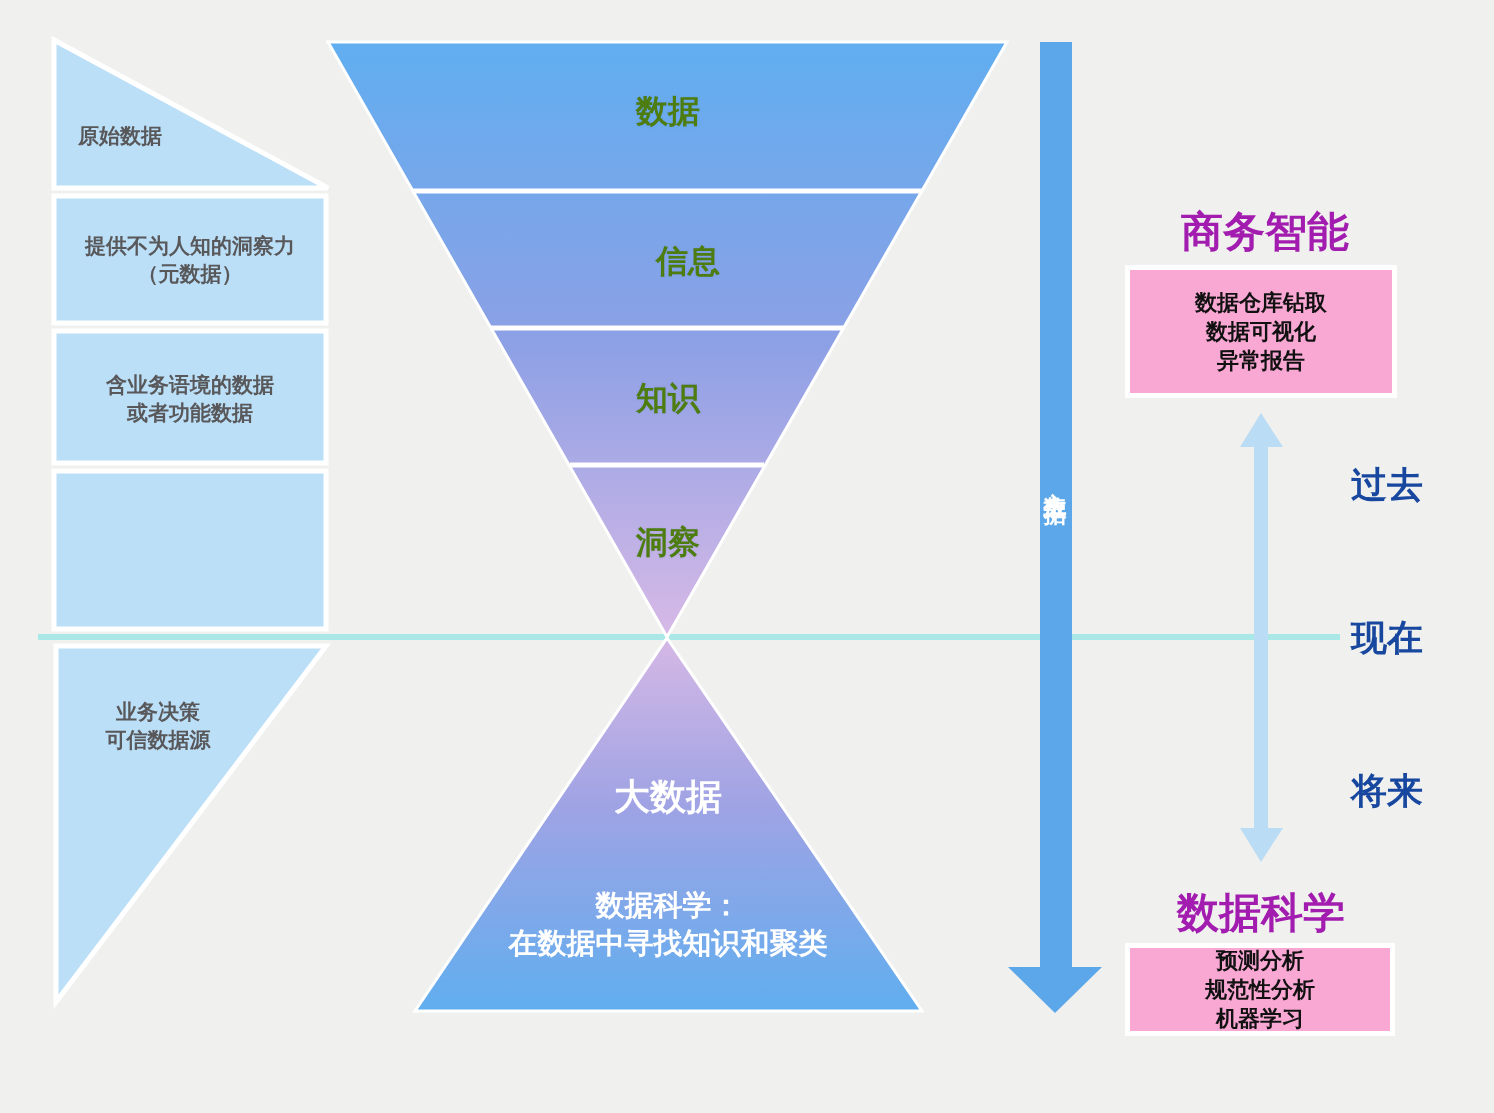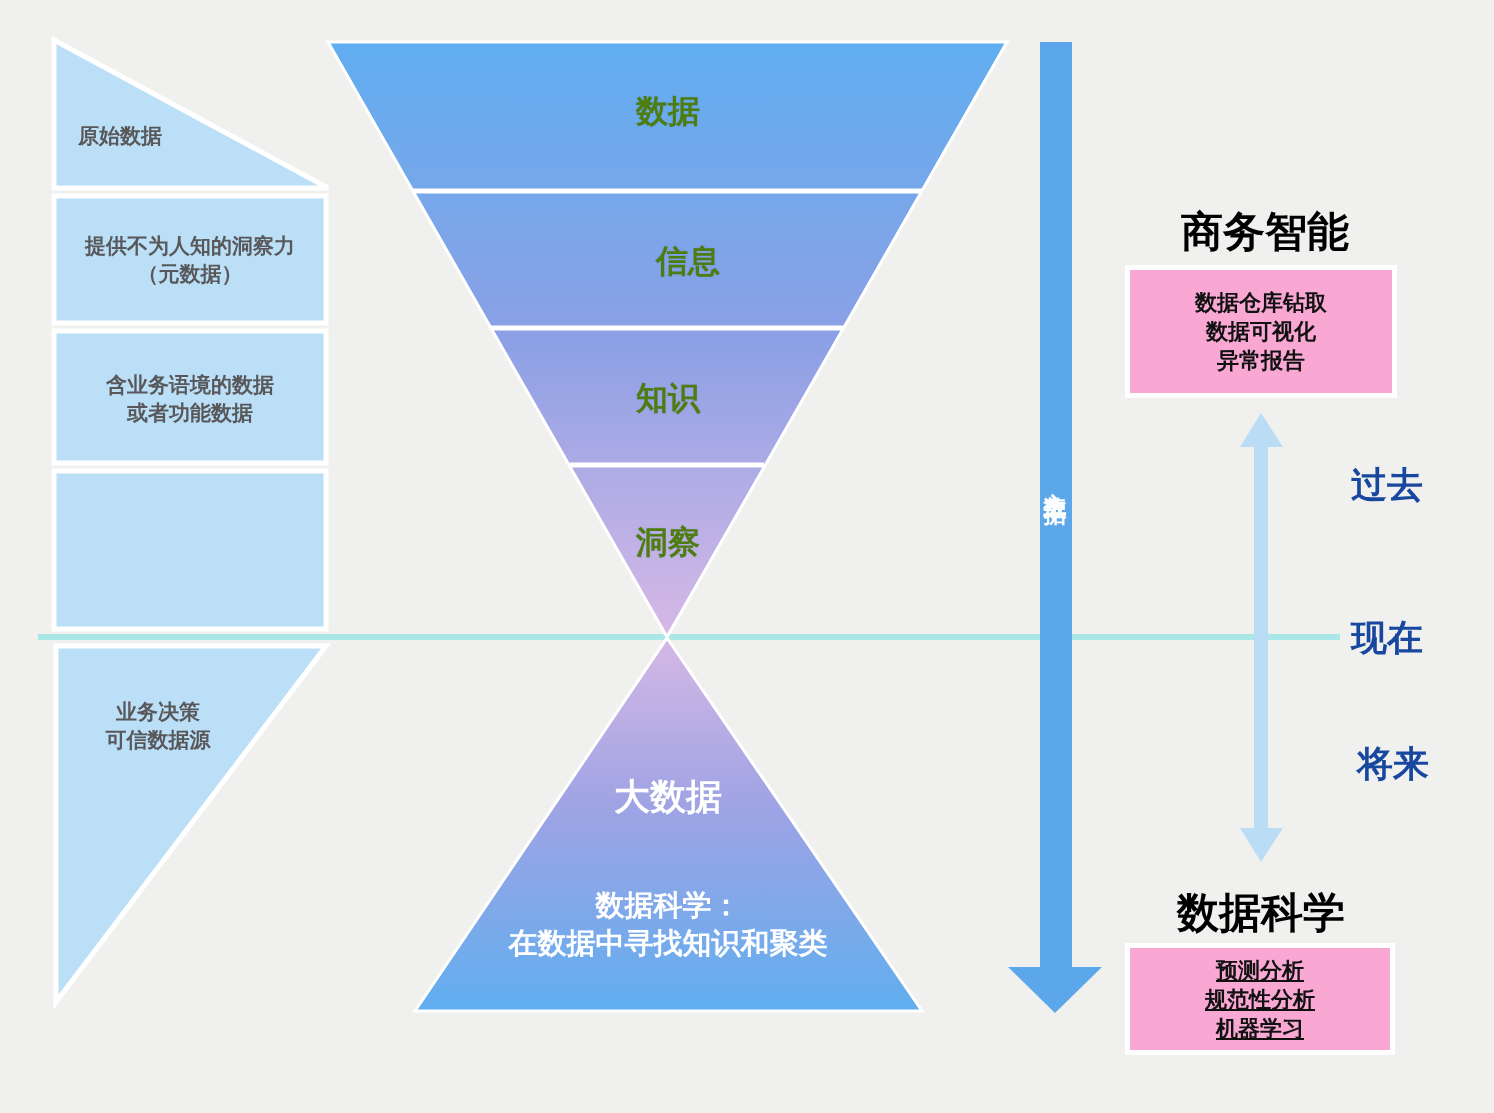--- a/index.html
+++ b/index.html
@@ -8,21 +8,21 @@
     position:relative;width:1494px;height:1113px;overflow:hidden;
     background:#F0F0EE;
   }
   .stage svg{position:absolute;left:0;top:0;}
   .label{position:absolute;font-weight:bold;white-space:nowrap;}
   .centered{transform:translate(-50%,-50%);text-align:center;}
   .block-text{font-size:21px;line-height:28px;color:#58585A;}
   .funnel-text{font-size:32px;color:#4d7c0f;text-shadow:0 0 2px rgba(90,110,180,.25);}
   .big-title{font-size:36px;color:#FFFFFF;}
   .big-body{font-size:29px;line-height:38px;color:#FFFFFF;}
-  .heading{font-size:42px;color:#000000;}
+  .heading{font-size:42px;color:#a21caf;}
   .time-label{font-size:36px;color:#17479E;}
   .vertical-label{
     writing-mode:vertical-rl;text-orientation:upright;
     font-size:23px;color:#FFFFFF;letter-spacing:6px;
   }
   .info-box{
     position:absolute;box-sizing:border-box;
     border:5px solid #FFFFFF;background:#f9a8d4;
     display:flex;flex-direction:column;align-items:center;justify-content:center;
     font-weight:bold;font-size:22px;line-height:29px;color:#111111;text-align:center;
@@ -103,22 +103,22 @@
 
   <div class="label heading centered" style="left:1265px;top:232px;">商务智能</div>
   <div class="info-box" style="left:1125px;top:265px;width:272px;height:133px;">
     <span>数据仓库钻取</span>
     <span>数据可视化</span>
     <span>异常报告</span>
   </div>
 
   <div class="label time-label centered" style="left:1387px;top:485px;">过去</div>
   <div class="label time-label centered" style="left:1387px;top:638px;">现在</div>
-  <div class="label time-label centered" style="left:1387px;top:764px;margin-left:6px;">将来</div>
+  <div class="label time-label centered" style="left:1387px;top:791px;">将来</div>
 
   <div class="label heading centered" style="left:1261px;top:913px;">数据科学</div>
-  <div class="info-box" style="left:1125px;top:943px;width:270px;height:112px;text-decoration:underline;">
+  <div class="info-box" style="left:1125px;top:943px;width:270px;height:93px;">
     <span>预测分析</span>
     <span>规范性分析</span>
     <span>机器学习</span>
   </div>
 
 </div>
 
 </body></html>

